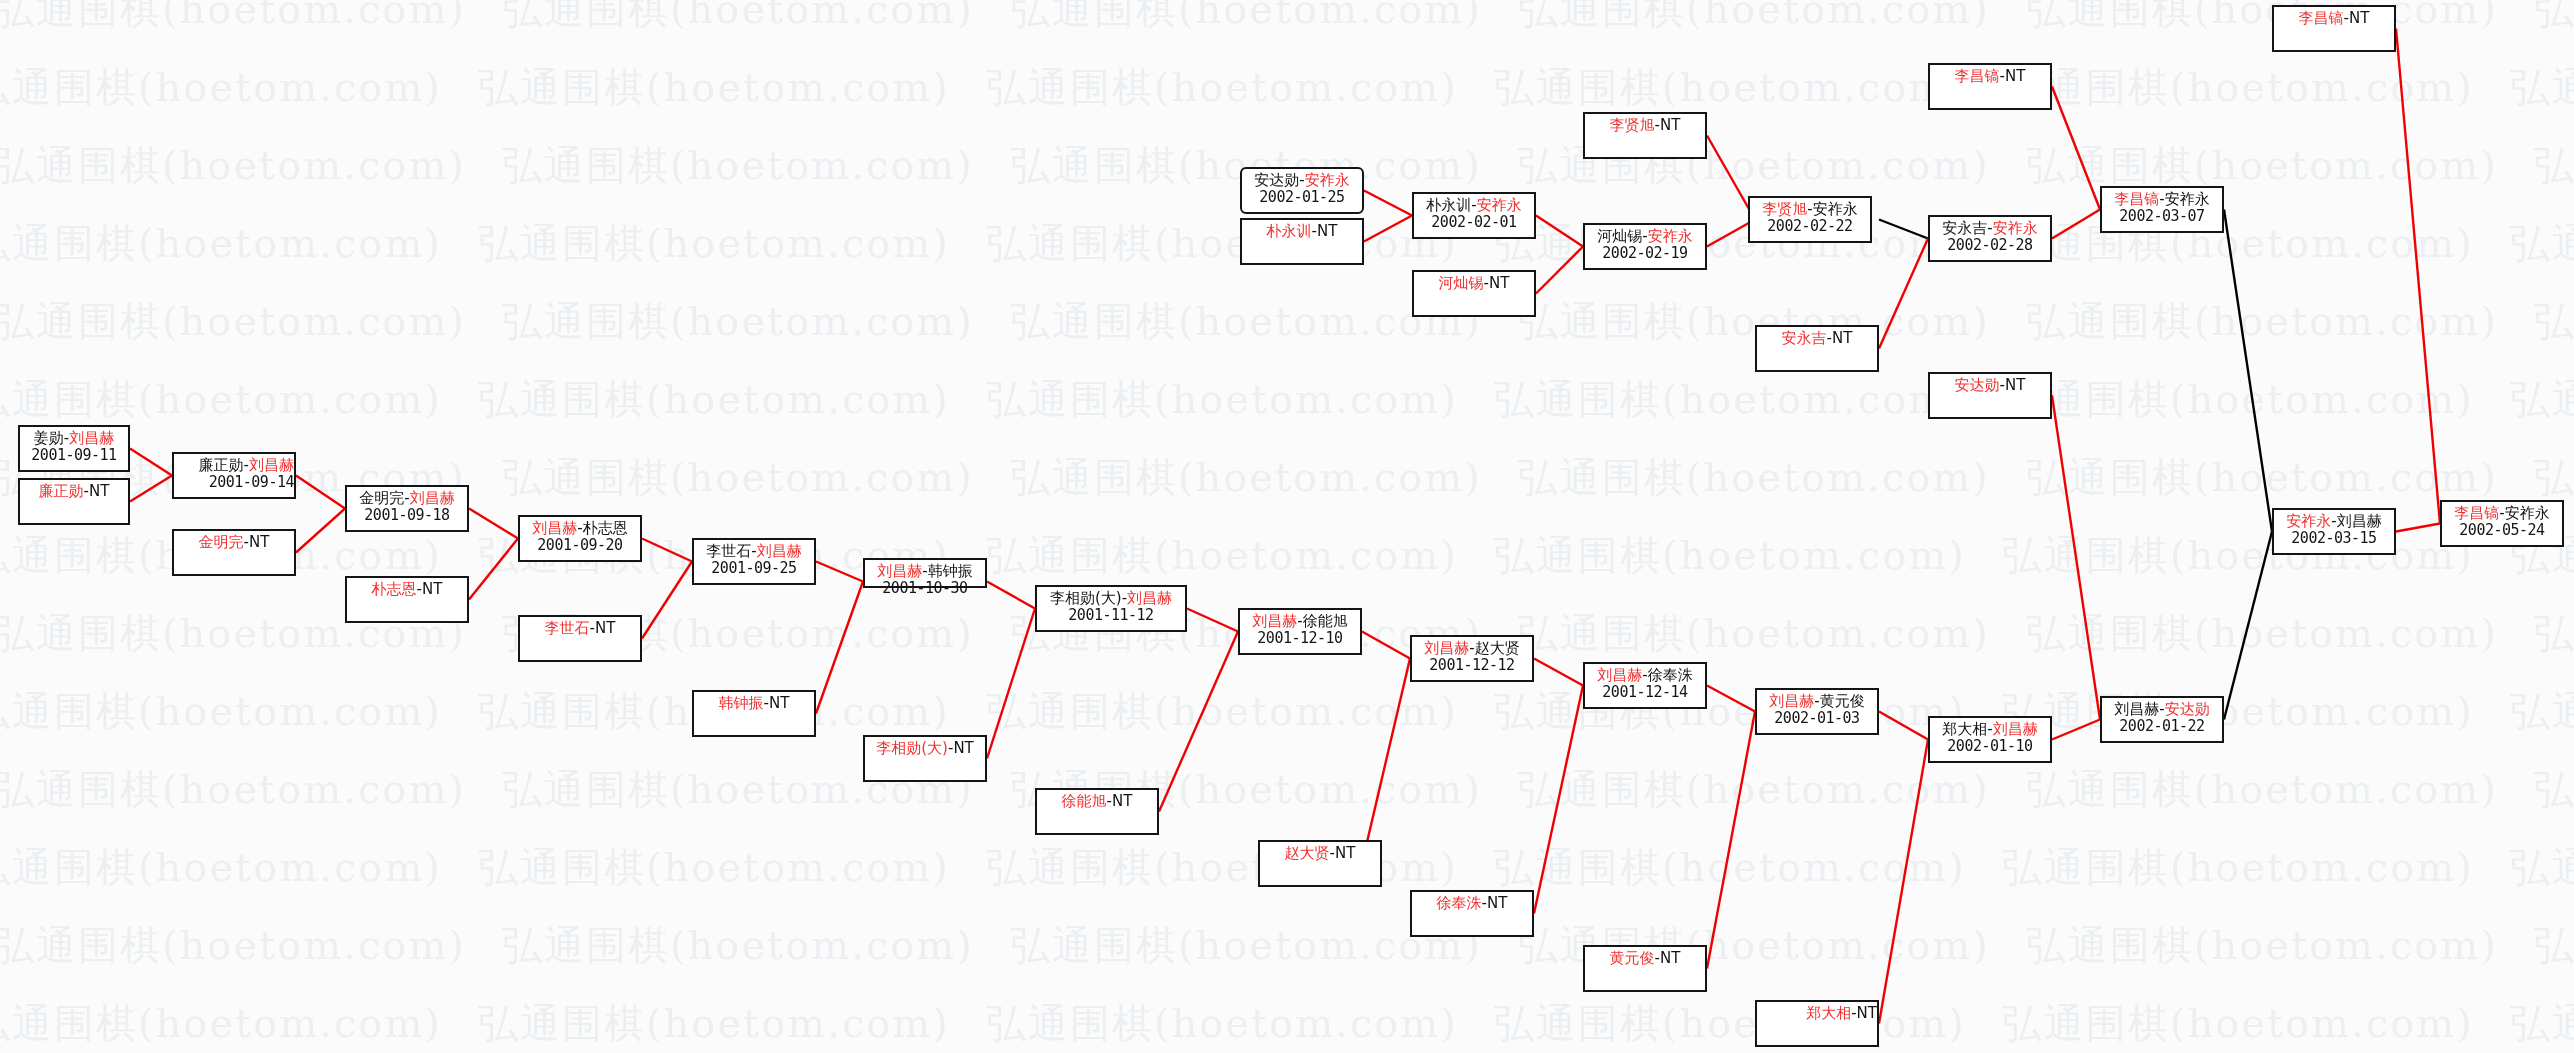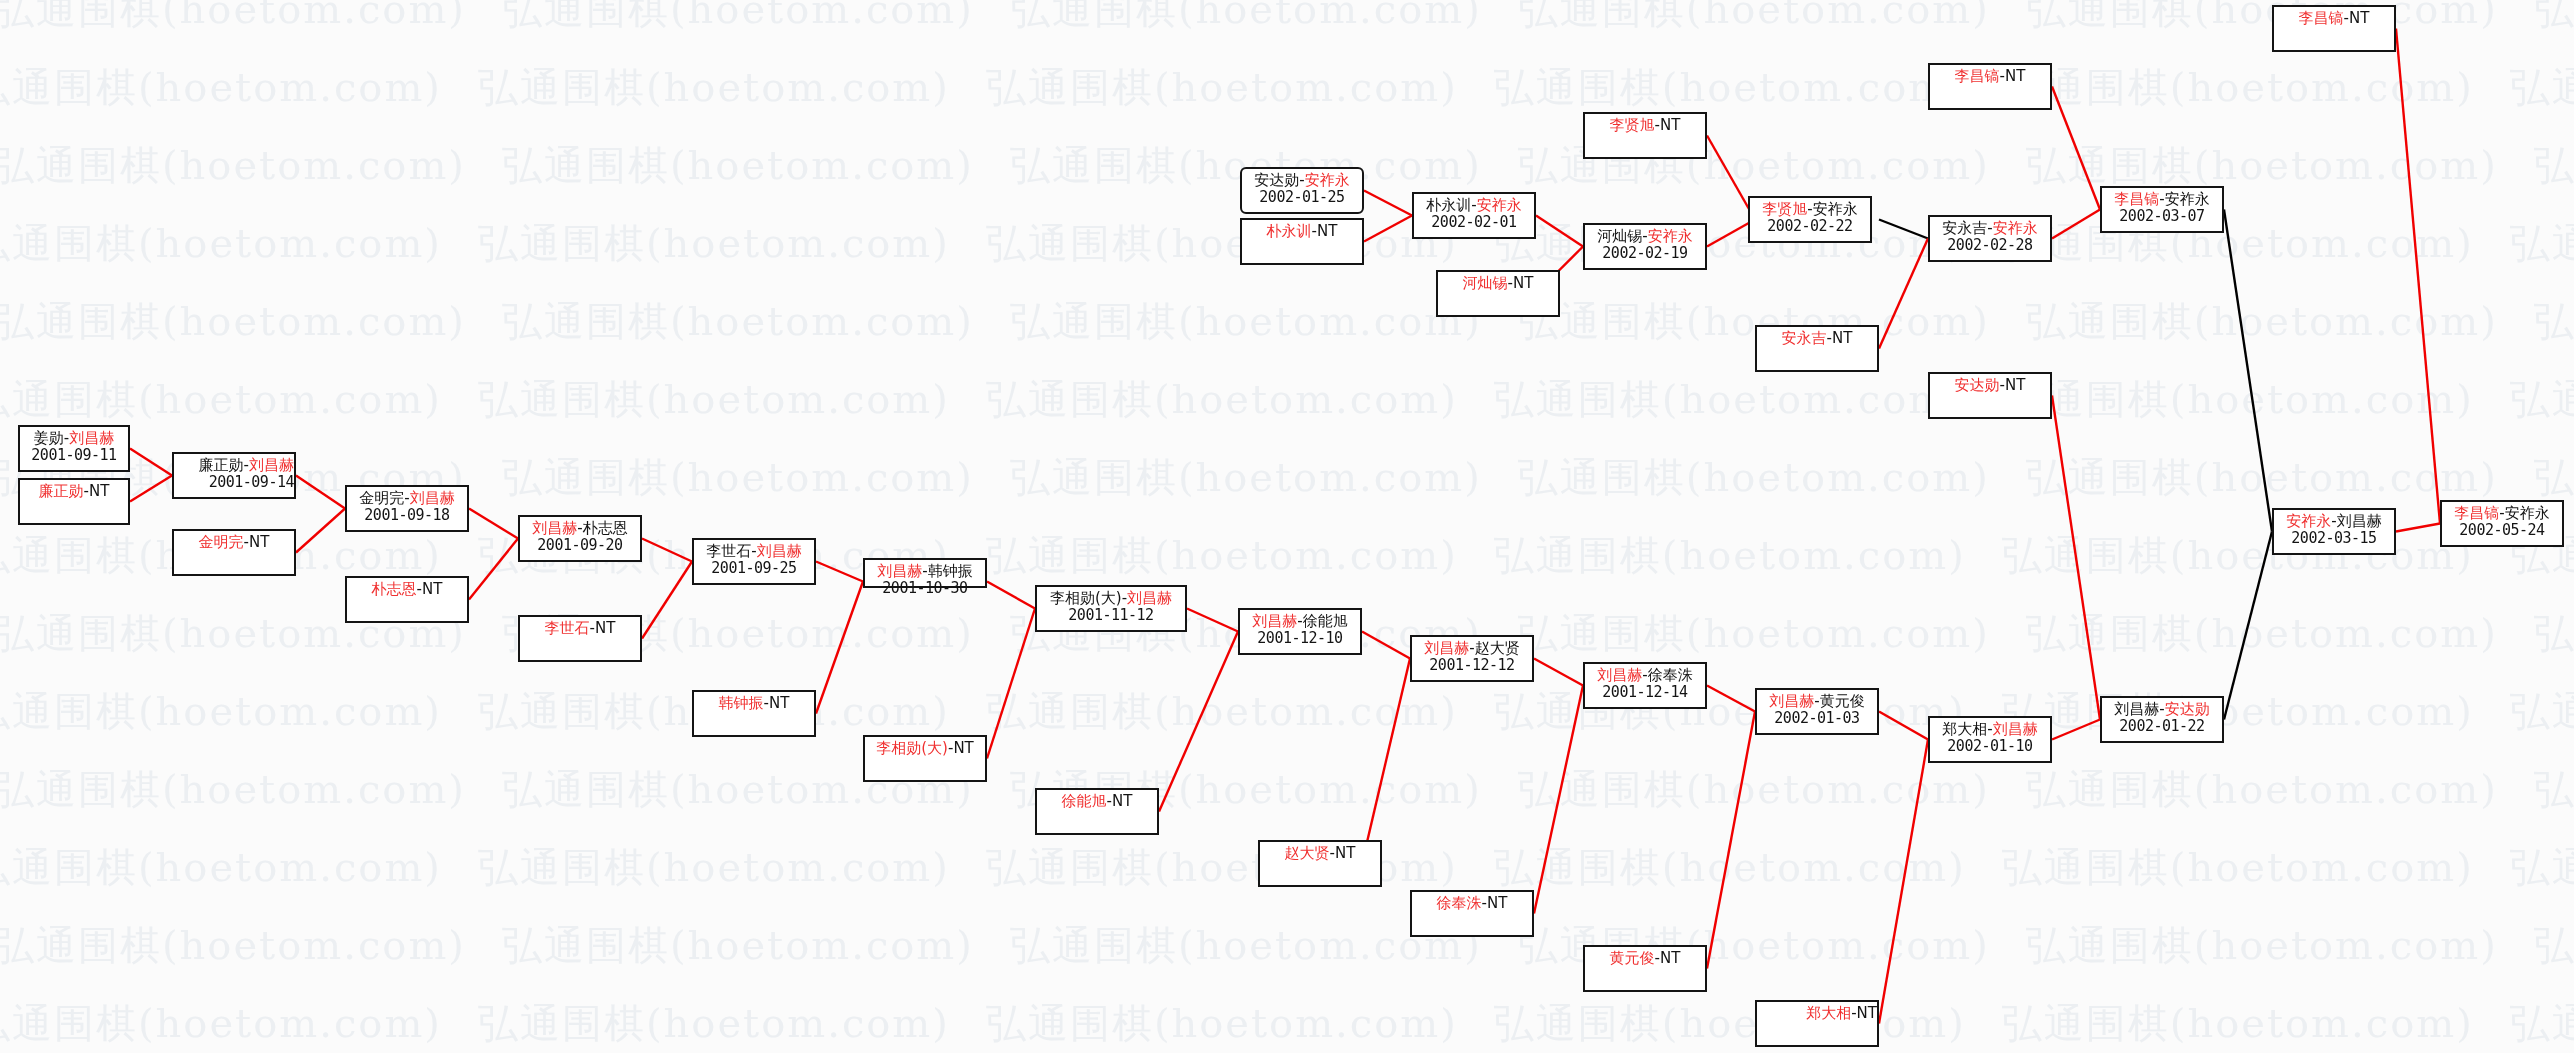--- a/index.html
+++ b/index.html
@@ -226,21 +226,21 @@
         <div class="ln1"><span class="lose">安达勋</span><span class="lose">-</span><span class="win">安祚永</span></div>
         <div class="ln2">2002-01-25</div>
       </div>
       <div class="node" id="n27" style="left: 1240px; top: 218px; width: 124px; height: 47px;">
         <div class="ln1"><span class="win">朴永训</span><span class="lose">-</span><span class="lose">NT</span></div>
       </div>
       <div class="node" id="n28" style="left: 1412px; top: 192px; width: 124px; height: 47px;">
         <div class="ln1"><span class="lose">朴永训</span><span class="lose">-</span><span class="win">安祚永</span></div>
         <div class="ln2">2002-02-01</div>
       </div>
-      <div class="node" id="n29" style="left: 1412px; top: 270px; width: 124px; height: 47px; margin-left: 24px;">
+      <div class="node" id="n29" style="left: 1412px; top: 270px; width: 124px; height: 47px;">
         <div class="ln1"><span class="win">河灿锡</span><span class="lose">-</span><span class="lose">NT</span></div>
       </div>
       <div class="node" id="n30" style="left: 1583px; top: 223px; width: 124px; height: 47px;">
         <div class="ln1"><span class="lose">河灿锡</span><span class="lose">-</span><span class="win">安祚永</span></div>
         <div class="ln2">2002-02-19</div>
       </div>
       <div class="node" id="n31" style="left: 1583px; top: 112px; width: 124px; height: 47px;">
         <div class="ln1"><span class="win">李贤旭</span><span class="lose">-</span><span class="lose">NT</span></div>
       </div>
       <div class="node" id="n32" style="left: 1740px; top: 196px; width: 124px; height: 47px; margin-left: 8px;">

